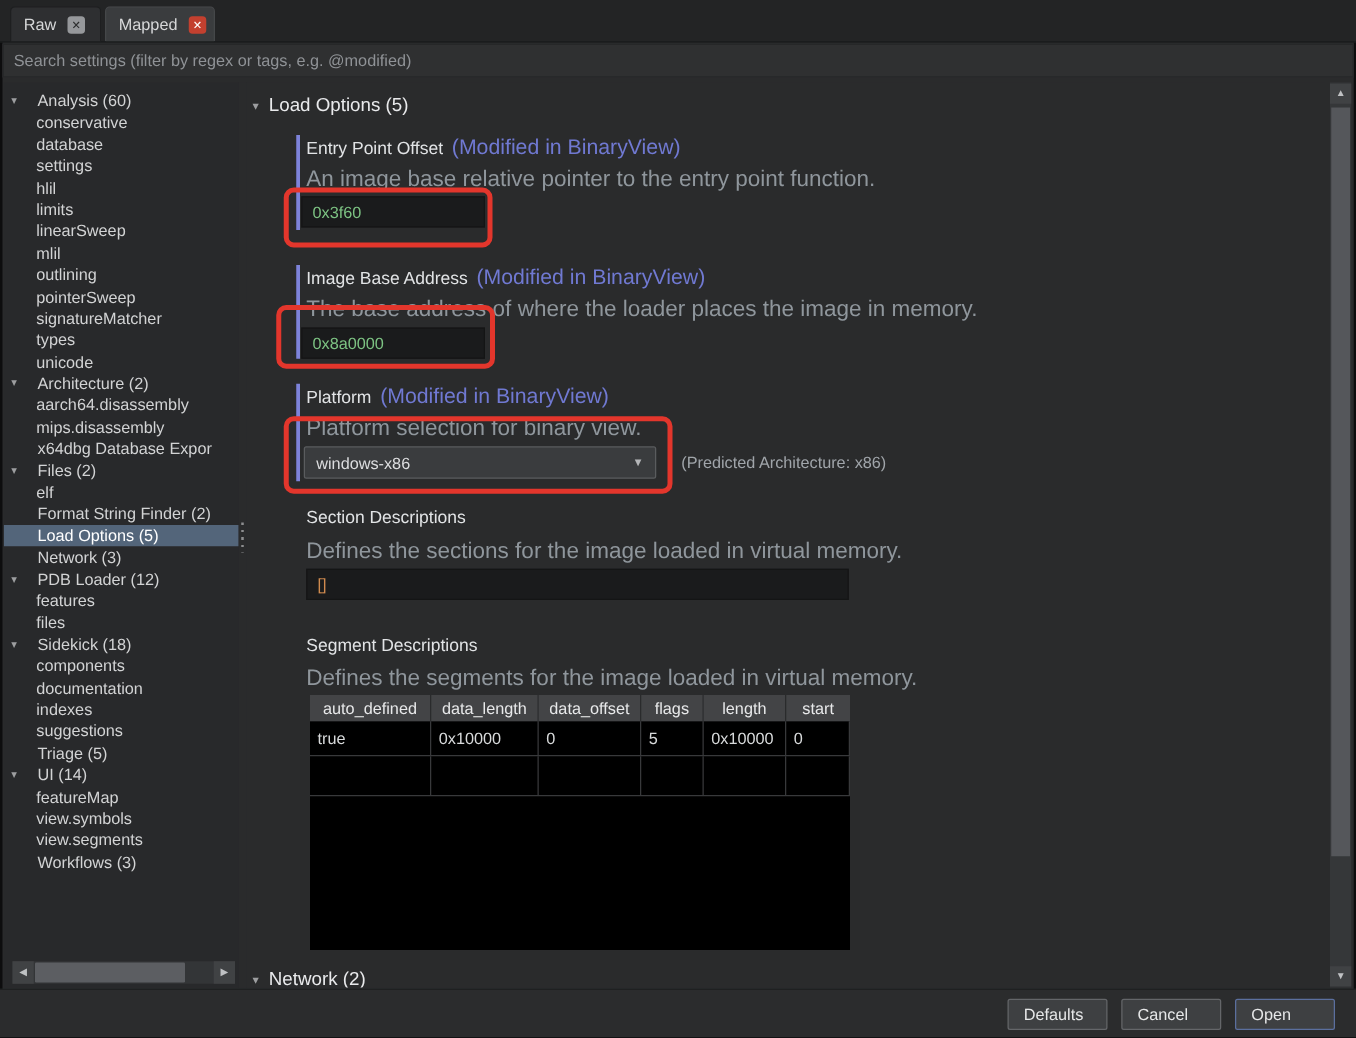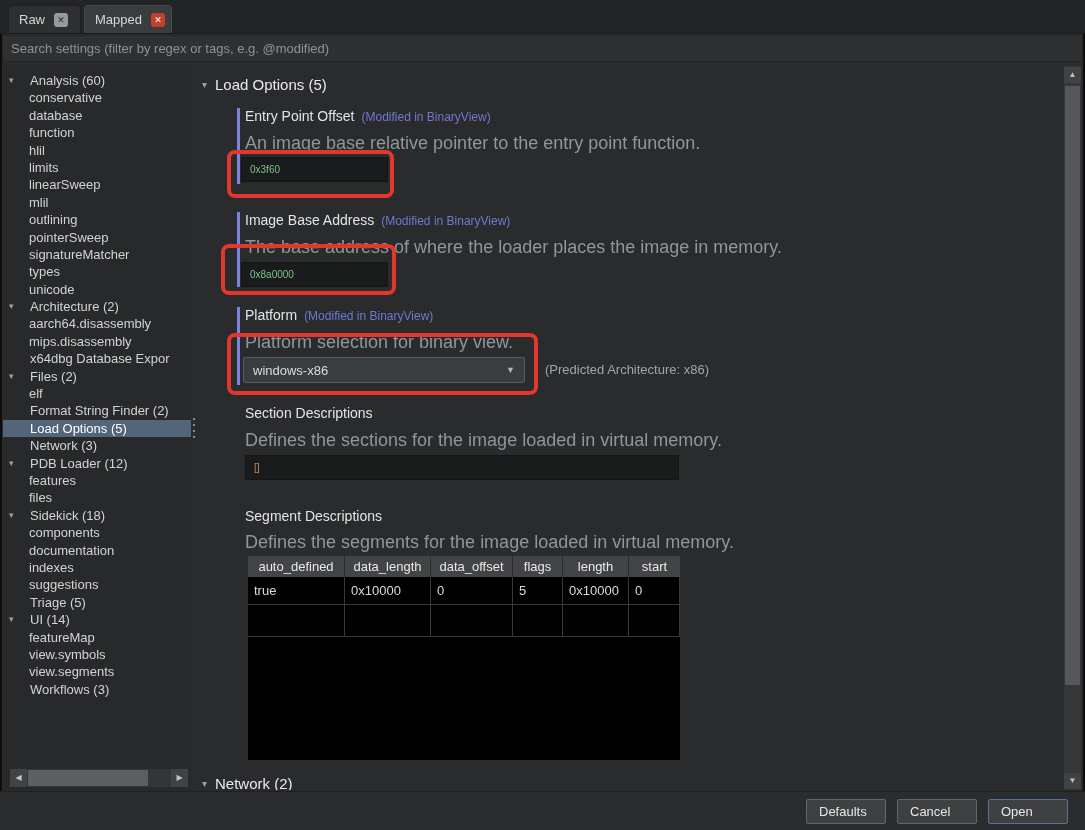--- a/index.html
+++ b/index.html
@@ -36,25 +36,25 @@
   .hs-thumb{position:absolute;left:1px;top:1px;height:16px;width:120px;background:#5c5e62;border-radius:1px;}
   .splitter{position:absolute;left:191px;top:66px;width:6px;height:724px;background:#2a2b2c;}
   .splitter-dots{position:absolute;left:2px;top:352px;width:2px;height:24px;
                  background:repeating-linear-gradient(to bottom,#8d8e90 0 2px,transparent 2px 6px);}
   
   .main{position:absolute;left:197px;top:66px;width:863px;height:724px;background:#2a2b2c;overflow:hidden;}
   .sec-header{position:absolute;left:5px;display:flex;align-items:center;gap:8px;
               font-size:15px;color:#e9eaec;}
   .sec-header .arrow{color:#9d9ea0;font-size:10px;}
   .s-title{position:absolute;left:48px;font-size:14px;color:#e2e4e6;white-space:nowrap;}
-  .s-title .note{font-size:12px;color:#7079d2;margin-left:7px;}
+  .s-title .note{font-size:17px;color:#7079d2;margin-left:7px;}
   .s-desc{position:absolute;left:48px;font-size:18px;color:#8f969c;white-space:nowrap;}
   .accent{position:absolute;left:40px;width:3px;background:#7d83da;}
   .s-input{position:absolute;box-sizing:border-box;height:25px;background:#1a1b1c;border:1px solid #141515;
-           font-size:10px;padding:0 8px;outline:none;font-family:"Liberation Sans",sans-serif;}
+           font-size:13px;padding:0 8px;outline:none;font-family:"Liberation Sans",sans-serif;}
   .s-input.green{left:44px;width:147px;color:#7dc383;}
   .s-input.orange{left:48px;width:434px;color:#cf8a4e;}
   .dropdown{position:absolute;left:46px;width:282px;height:26px;box-sizing:border-box;
             background:#3a3c3e;border:1px solid #5a5c5e;border-radius:2px;display:flex;align-items:center;
             font-size:13px;color:#dcdddf;padding:0 9px;}
   .dropdown .dd-arrow{margin-left:auto;color:#b4b6b8;font-size:9px;}
   .side-note{position:absolute;left:348px;font-size:13px;color:#a0a5aa;white-space:nowrap;}
   
   .seg-table{position:absolute;left:51px;top:490px;width:432px;height:204px;background:#000000;overflow:hidden;}
   .thead{display:flex;height:21px;background:#1e1f20;}
@@ -99,21 +99,21 @@
     </div>
   </div>
 
   <input class="search" placeholder="Search settings (filter by regex or tags, e.g. @modified)" style="">
 
   <div class="sidebar">
     <div class="tree">
         <div class="tree-item lvl0"><span class="arrow">▾</span><span>Analysis (60)</span></div>
         <div class="tree-item lvl1"><span>conservative</span></div>
         <div class="tree-item lvl1"><span>database</span></div>
-        <div class="tree-item lvl1"><span>function</span></div>
+        <div class="tree-item lvl1"><span>settings</span></div>
         <div class="tree-item lvl1"><span>hlil</span></div>
         <div class="tree-item lvl1"><span>limits</span></div>
         <div class="tree-item lvl1"><span>linearSweep</span></div>
         <div class="tree-item lvl1"><span>mlil</span></div>
         <div class="tree-item lvl1"><span>outlining</span></div>
         <div class="tree-item lvl1"><span>pointerSweep</span></div>
         <div class="tree-item lvl1"><span>signatureMatcher</span></div>
         <div class="tree-item lvl1"><span>types</span></div>
         <div class="tree-item lvl1"><span>unicode</span></div>
         <div class="tree-item lvl0"><span class="arrow">▾</span><span>Architecture (2)</span></div>

